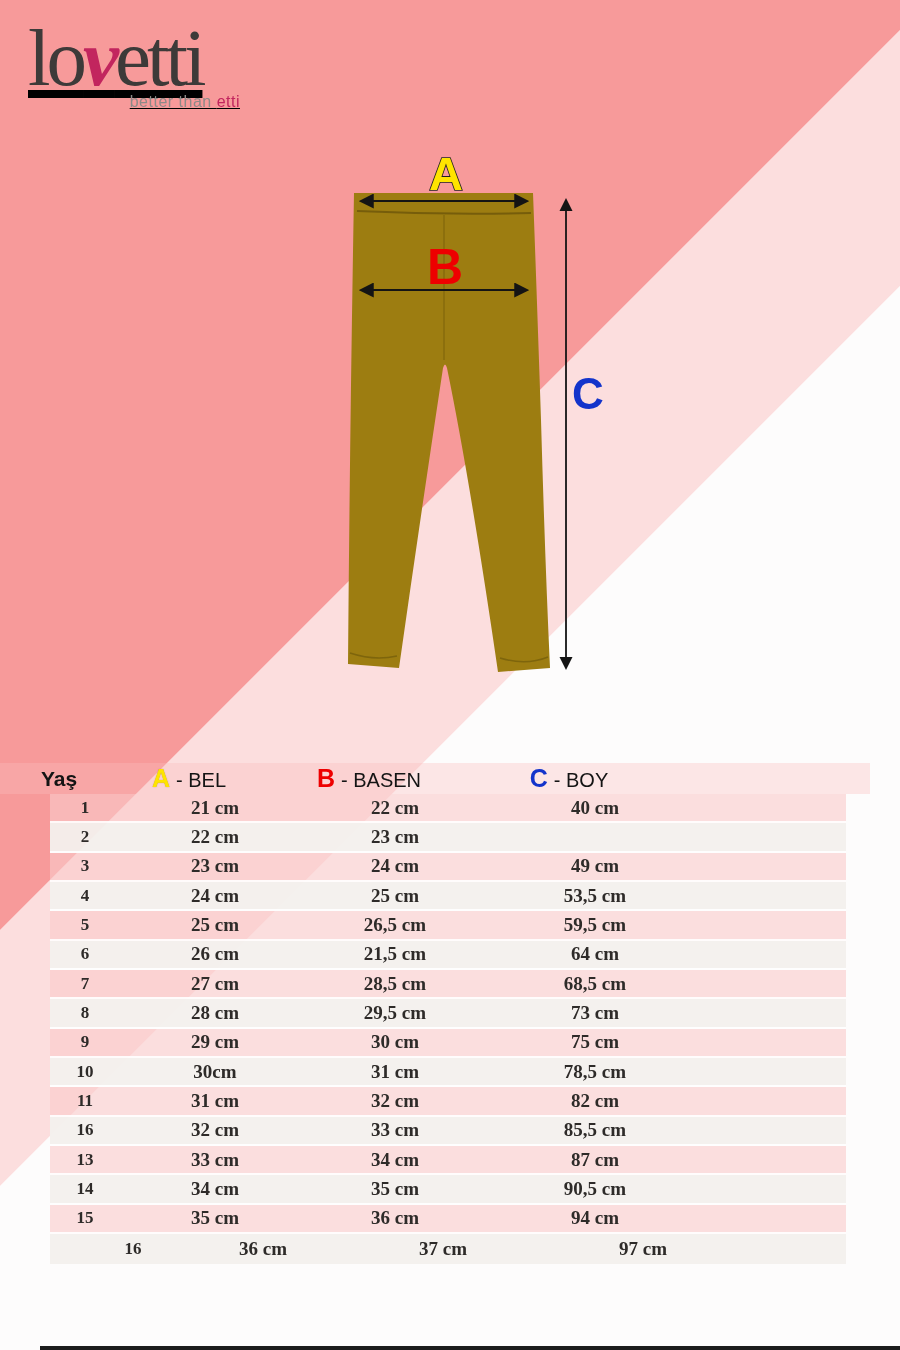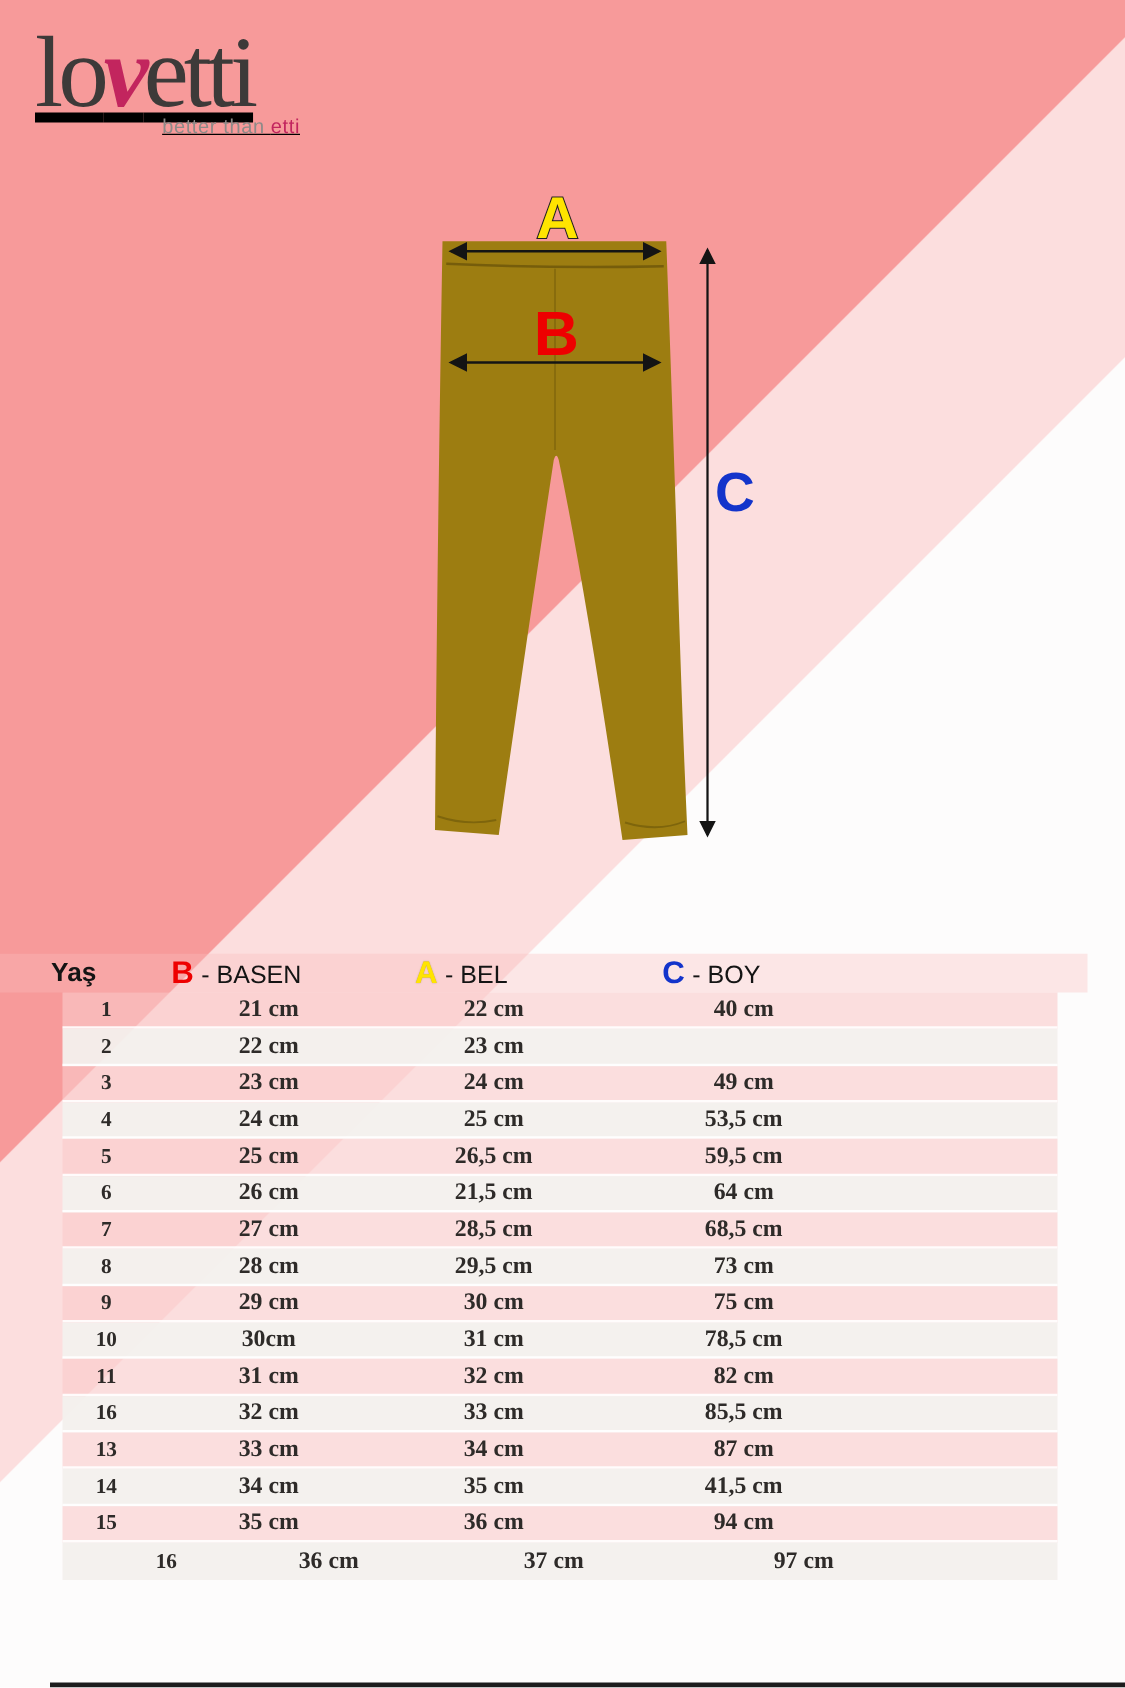--- a/index.html
+++ b/index.html
@@ -109,24 +109,24 @@
     <line x1="566" y1="200" x2="566" y2="668" stroke="#141414" stroke-width="1.8" marker-start="url(#arr)" marker-end="url(#arr)"></line>
 
     <text class="lbl" x="446" y="190" text-anchor="middle" font-size="47" style="fill:var(--label_a_yellow);stroke:#1f1f1f;stroke-width:1.7;paint-order:stroke;">A</text>
     <text class="lbl" x="445" y="284" text-anchor="middle" font-size="50" style="fill:var(--label_b_red);">B</text>
     <text class="lbl" x="572" y="409" text-anchor="start" font-size="44" style="fill:var(--label_c_blue);">C</text>
   </svg>
 
   <div class="table-header">
     <div class="age">Yaş</div>
     <div>
+      <span class="hletter a">A</span><span class="hname">- BEL</span>
+    </div>
+    <div>
       <span class="hletter b">B</span><span class="hname">- BASEN</span>
-    </div>
-    <div>
-      <span class="hletter a">A</span><span class="hname">- BEL</span>
     </div>
     <div>
       <span class="hletter c">C</span><span class="hname">- BOY</span>
     </div>
     <div></div>
   </div>
 
   <div class="table-body">
       <div class="trow pink">
         <div class="c-age">1</div>
@@ -215,21 +215,21 @@
         <div class="c-age">13</div>
         <div class="c-bel">33 cm</div>
         <div class="c-basen">34 cm</div>
         <div class="c-boy">87 cm</div>
         <div class="c-fill"></div>
       </div>
       <div class="trow white">
         <div class="c-age">14</div>
         <div class="c-bel">34 cm</div>
         <div class="c-basen">35 cm</div>
-        <div class="c-boy">41,5 cm</div>
+        <div class="c-boy">90,5 cm</div>
         <div class="c-fill"></div>
       </div>
       <div class="trow pink">
         <div class="c-age">15</div>
         <div class="c-bel">35 cm</div>
         <div class="c-basen">36 cm</div>
         <div class="c-boy">94 cm</div>
         <div class="c-fill"></div>
       </div>
       <div class="trow white">

